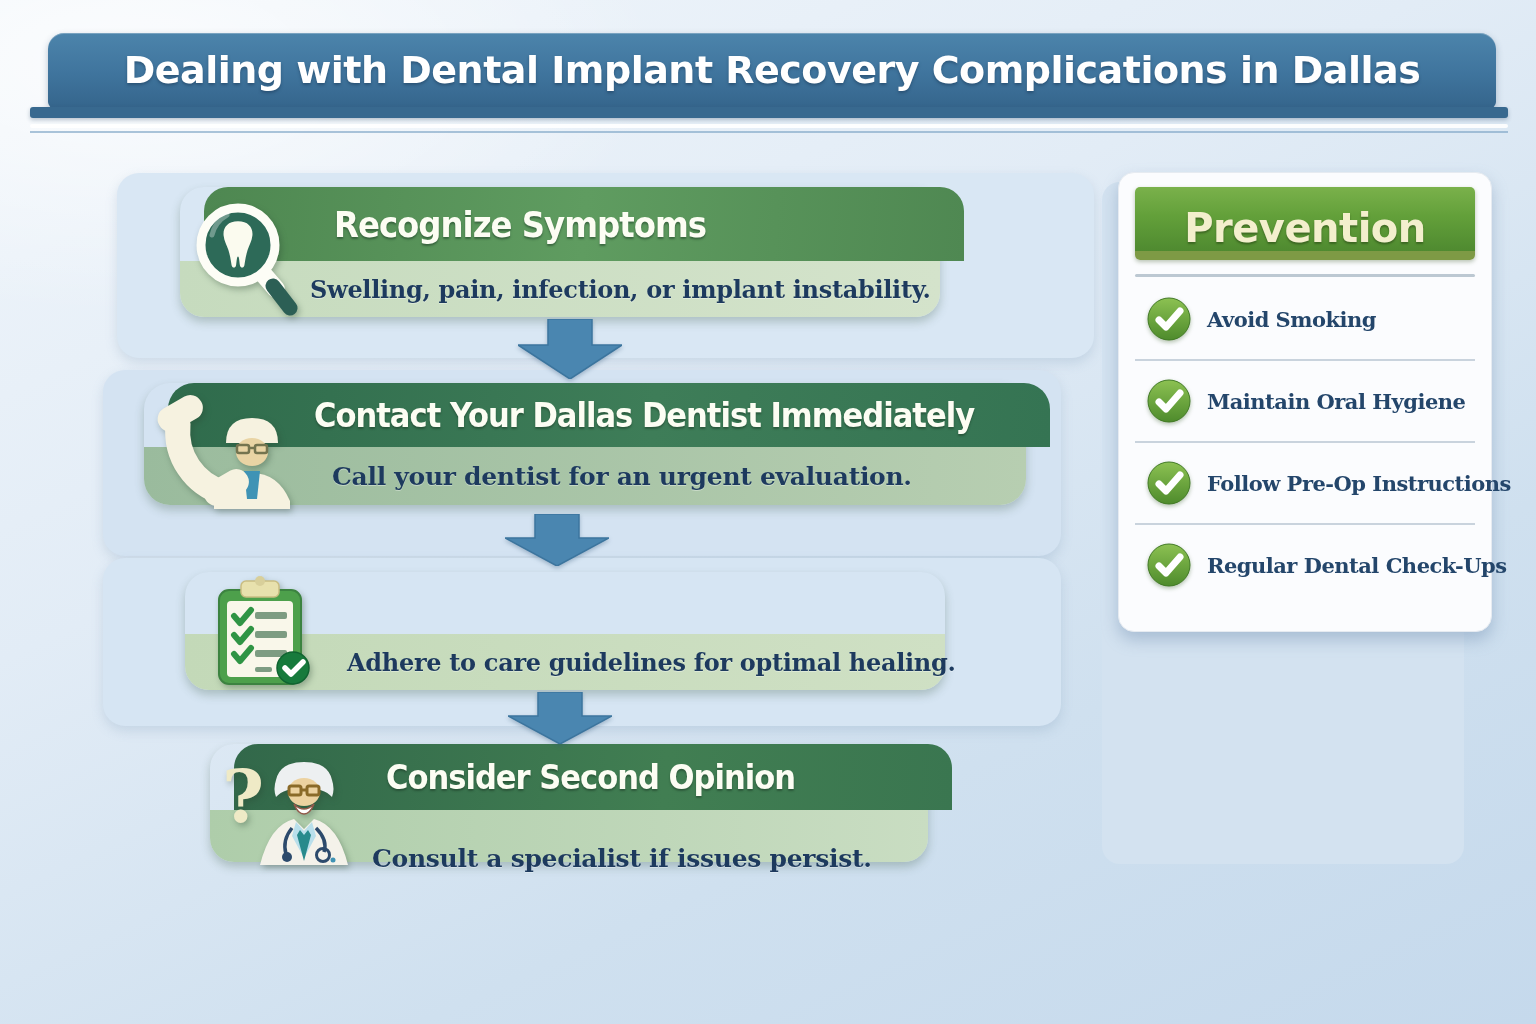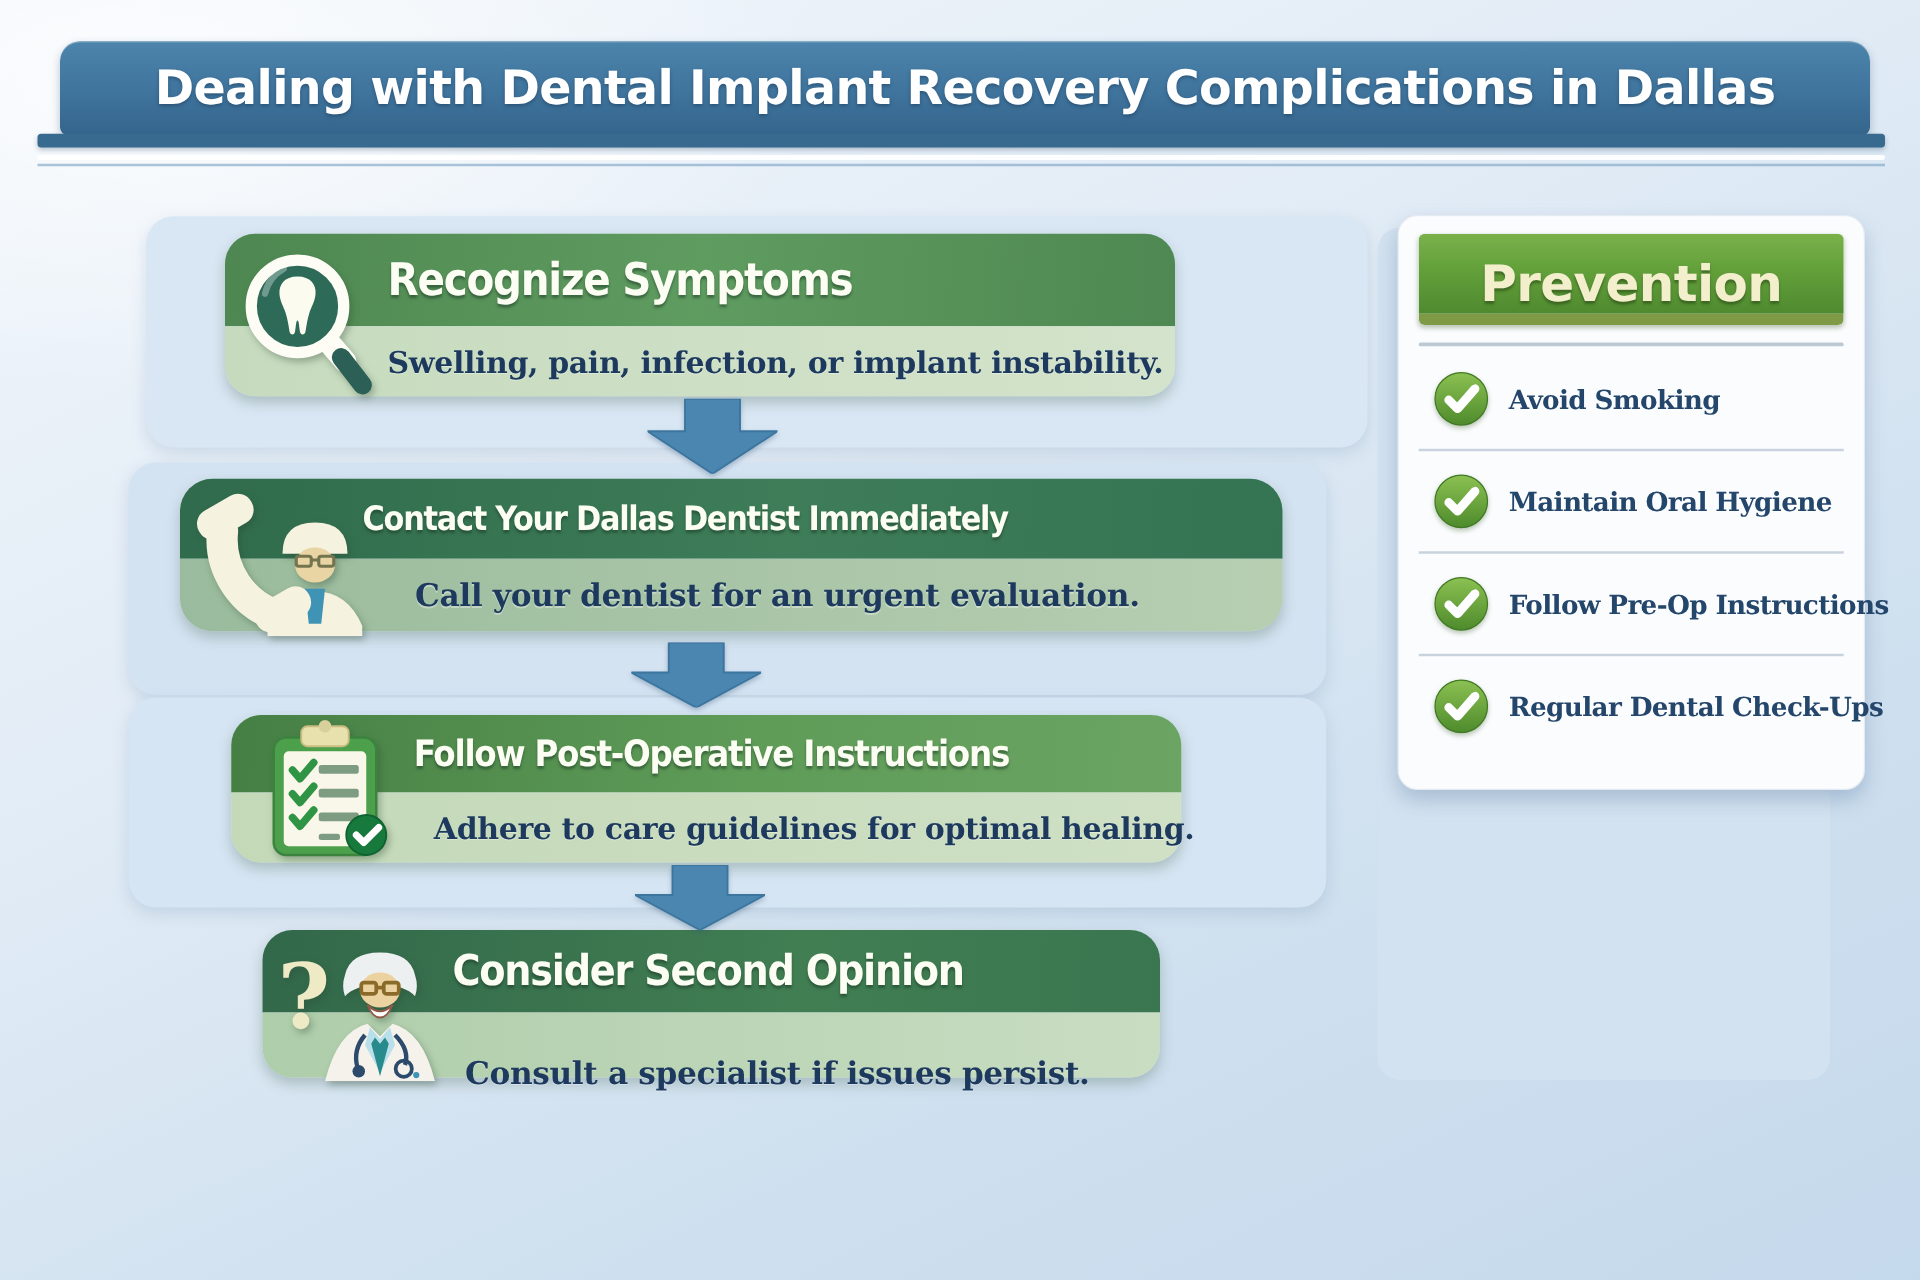--- a/index.html
+++ b/index.html
@@ -27,42 +27,42 @@
   .banner-line2{position:absolute;left:30px;top:131px;width:1478px;height:2px;background:rgba(128,166,198,.65);}
   
   .panel{position:absolute;border-radius:22px;box-shadow:0 5px 12px rgba(110,140,175,.22);}
   .panel-a{left:117px;top:173px;width:977px;height:185px;background:#d9e7f4;}
   .panel-b{left:103px;top:370px;width:958px;height:186px;background:#d4e3f2;}
   .panel-c{left:103px;top:558px;width:958px;height:168px;background:#d6e5f3;}
   .prev-backdrop{position:absolute;left:1102px;top:182px;width:362px;height:682px;border-radius:18px;background:#d3e2f0;}
   
   .step{position:absolute;border-radius:24px;overflow:visible;box-shadow:0 5px 10px rgba(70,100,80,.3);}
   .band{position:absolute;left:0;width:100%;}
-  .title-band{top:0;border-radius:24px 24px 0 0;display:flex;align-items:center;}
+  .title-band{top:0;border-radius:24px 24px 0 0;display:flex;align-items:center;margin-left:24px;}
   .sub-band{bottom:0;border-radius:0 0 24px 24px;display:flex;align-items:center;}
   .step-title{
     color:#fcfdf3;font-weight:800;letter-spacing:-1px;white-space:nowrap;
     text-shadow:0 2px 2px rgba(25,55,35,.5);font-stretch:condensed;
   }
   .step-sub{
     font-family:"DejaVu Serif","Liberation Serif",serif;color:#1d3a5e;font-weight:600;
     letter-spacing:-.3px;white-space:nowrap;text-shadow:0 1px 0 rgba(255,255,255,.35);
   }
   .step-icon{position:absolute;z-index:3;filter:drop-shadow(2px 3px 3px rgba(40,70,50,.35));}
   
   .s1{left:180px;top:187px;width:760px;height:130px;}
   .s1 .title-band{height:74px;background:linear-gradient(95deg,#4e8751 0%,#5f9c60 50%,#4f8852 100%);}
   .s1 .sub-band{height:56px;background:linear-gradient(90deg,#c6dbbe,#d4e3cb);}
   .s1 .step-title{font-size:36px;padding-left:130px;}
   .s1 .step-sub{font-size:24px;padding-left:130px;}
   
   .s2{left:144px;top:383px;width:882px;height:122px;border-radius:26px;}
   .s2 .title-band{height:64px;background:linear-gradient(95deg,#2f6b4c 0%,#3e7d58 55%,#357453 100%);border-radius:26px 26px 0 0;}
   .s2 .sub-band{height:58px;background:linear-gradient(90deg,#9abb9d 0%,#b7ceb1 100%);border-radius:0 0 26px 26px;}
-  .s2 .step-title{font-size:27px;padding-left:146px;}
+  .s2 .step-title{font-size:34px;padding-left:146px;}
   .s2 .step-sub{font-size:25px;padding-left:188px;}
   
   .s3{left:185px;top:572px;width:760px;height:118px;}
   .s3 .title-band{height:62px;background:linear-gradient(95deg,#467f44 0%,#5f9c58 55%,#6ba463 100%);}
   .s3 .sub-band{height:56px;background:linear-gradient(90deg,#c3d9b8,#cfe0c4);}
   .s3 .step-title{font-size:29px;padding-left:146px;}
   .s3 .step-sub{font-size:24px;padding-left:162px;}
   
   .s4{left:210px;top:744px;width:718px;height:118px;}
   .s4 .title-band{height:66px;background:linear-gradient(95deg,#32684a 0%,#417e52 60%,#3a7650 100%);}
@@ -160,23 +160,20 @@
       <rect x="6" y="12" width="48" height="25" rx="12" fill="#f6f2e0" transform="rotate(-30 30 24)"></rect>
       <rect x="52" y="86" width="48" height="25" rx="12" fill="#f6f2e0" transform="rotate(-30 76 98)"></rect>
     </svg>
   </section>
 
   <svg class="arrow" style="left:505px;top:514px;" width="104" height="52" viewBox="0 0 104 52">
     <polygon points="30,0 74,0 74,24 104,24 52,52 0,24 30,24" fill="#4a86b0" stroke="#3c759e" stroke-width="1.5"></polygon>
   </svg>
 
   <section class="step s3">
-    <div class="band title-band">
-      <span class="step-title">Follow Post-Operative Instructions</span>
-    </div>
     <div class="band sub-band">
       <span class="step-sub">Adhere to care guidelines for optimal healing.</span>
     </div>
     <svg class="step-icon" style="left:18px;top:4px;" width="115" height="115" viewBox="0 0 115 115">
       <rect x="16" y="14" width="82" height="94" rx="10" fill="#4da04b" stroke="#3c8340" stroke-width="2"></rect>
       <rect x="24" y="25" width="66" height="76" rx="4" fill="#f9f7ea"></rect>
       <rect x="38" y="5" width="38" height="16" rx="5" fill="#e8e1ad" stroke="#c9bd82" stroke-width="1.5"></rect>
       <circle cx="57" cy="5" r="5" fill="#d8cf9a"></circle>
       <g stroke="#2f9444" stroke-width="6" fill="none" stroke-linecap="round" stroke-linejoin="round">
         <path d="M31,40 l6,7 11,-13"></path>

